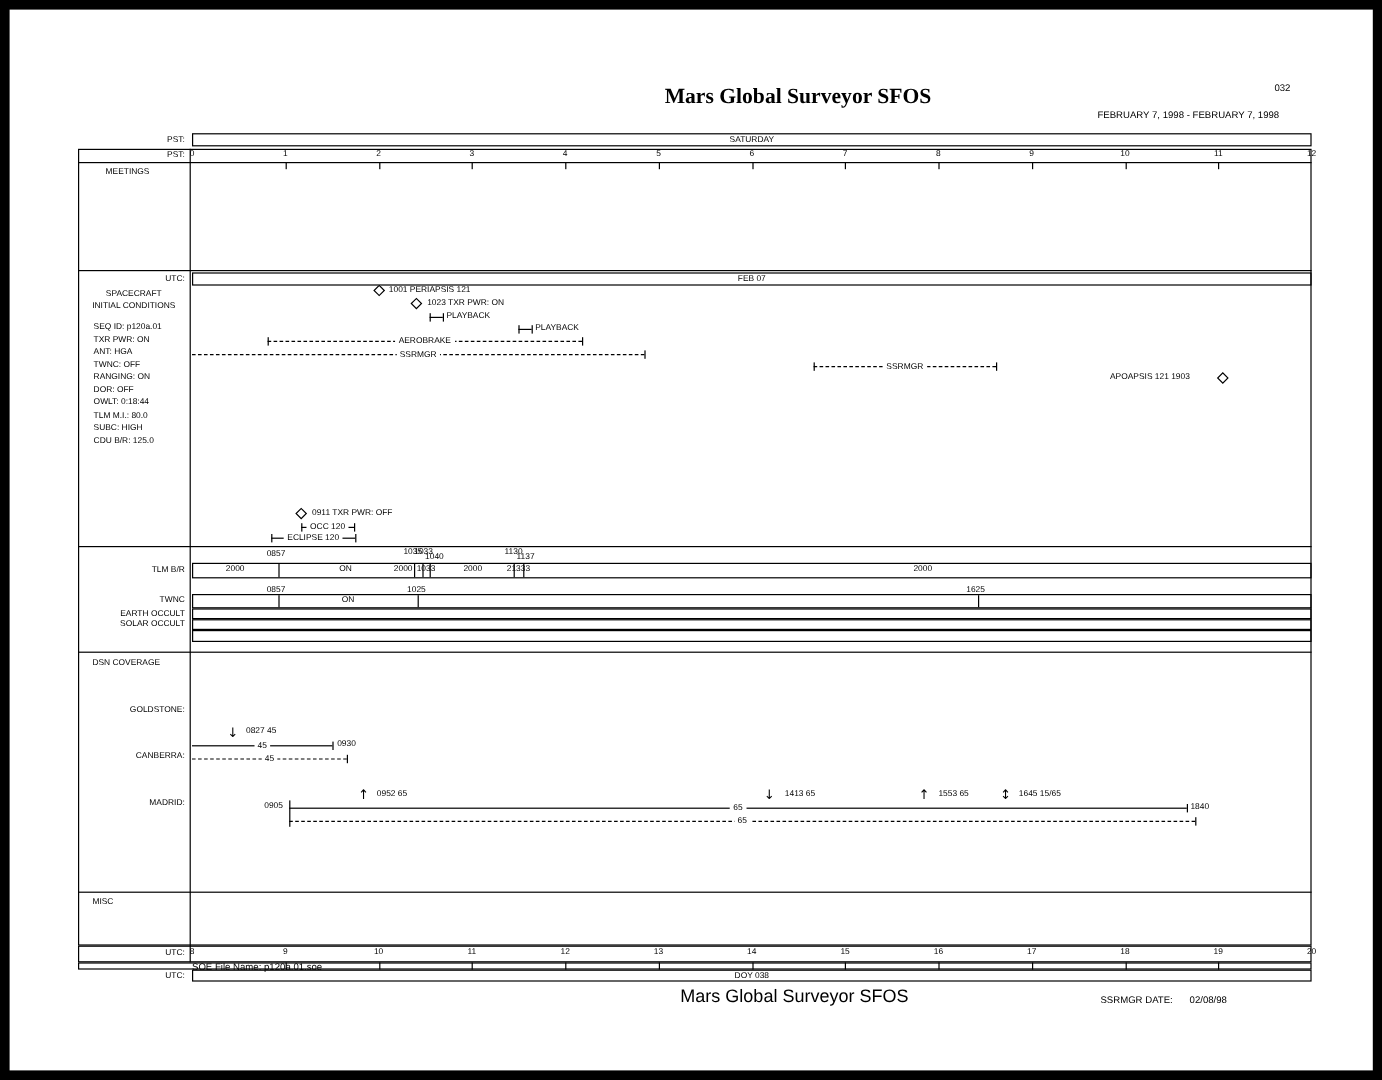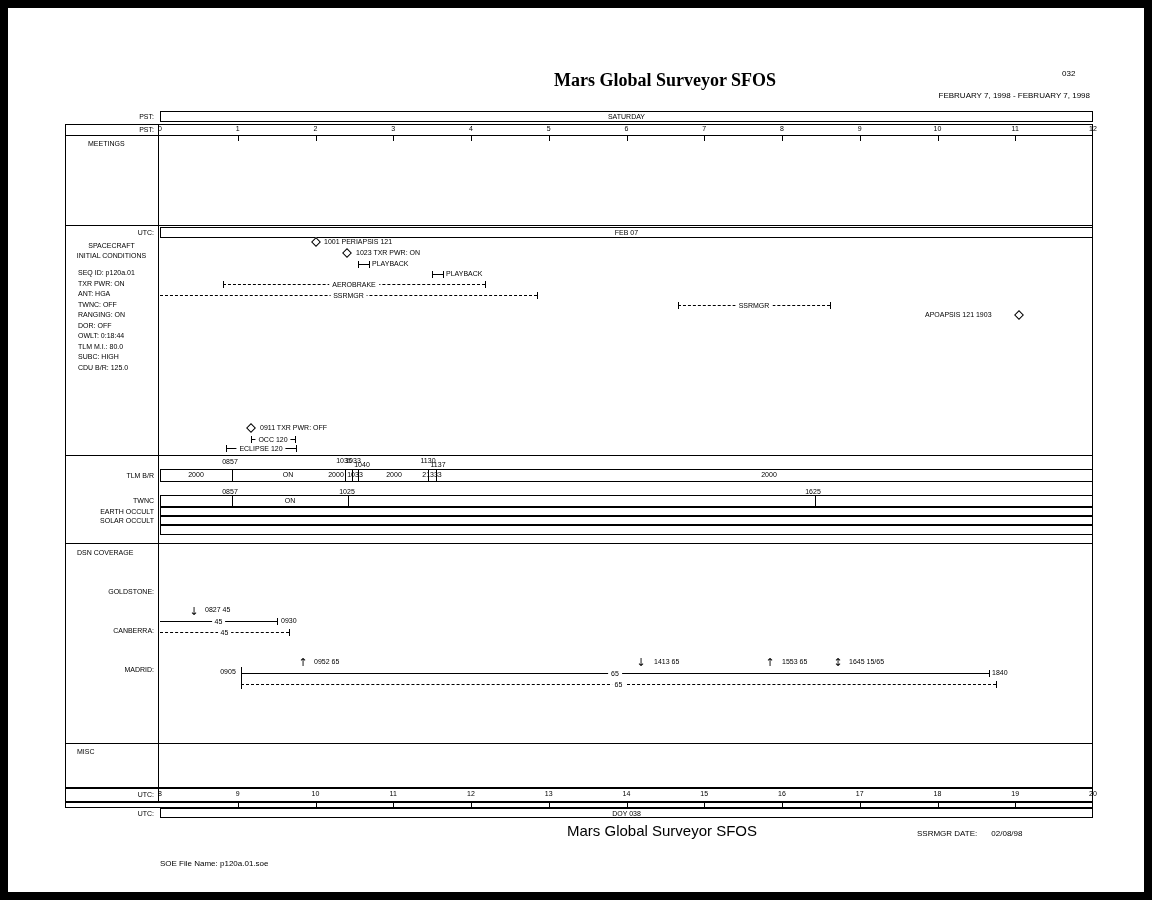--- a/index.html
+++ b/index.html
@@ -33,21 +33,21 @@
   .condline{font-size:7px;line-height:10.5px;white-space:nowrap;}
 </style>
 </head>
 <body>
 
 <div class="page">
   <div class="pageframe"></div>
 
   <div class="title" style="left:665px;top:70px;">Mars Global Surveyor SFOS</div>
   <div class="abs t8" style="left:1062px;top:70px;">032</div>
-  <div class="abs t8" style="right:62px;top:92px;">FEBRUARY 7, 1998 - FEBRUARY 7, 1998</div>
+  <div class="abs t8" style="right:86px;top:92px;">FEBRUARY 7, 1998 - FEBRUARY 7, 1998</div>
 
   <div class="rlabel" style="top:113px;">PST:</div>
   <div class="bar" style="left:160px;top:111px;width:933px;height:11px;">
     <span>SATURDAY</span>
   </div>
   <div class="rlabel" style="top:126px;">PST:</div>
 
   <div class="frame" style="left:65px;top:124px;width:1028px;height:664px;"></div>
   <div class="vline" style="left:158px;top:124px;height:678px;"></div>
   <div class="hline" style="left:65px;top:135px;width:1028px;"></div>
@@ -96,21 +96,21 @@
   <div class="abs t7" style="left:77px;top:748px;">MISC</div>
 
   <div class="rlabel" style="top:791px;">UTC:</div>
   <div class="frame" style="left:65px;top:788px;width:1028px;height:14px;"></div>
   <div class="frame" style="left:65px;top:802px;width:1028px;height:6px;"></div>
   <div class="rlabel" style="top:810px;">UTC:</div>
   <div class="bar" style="left:160px;top:808px;width:933px;height:10px;">
     <span>DOY 038</span>
   </div>
 
-  <div class="abs t8" style="left:160px;top:860px;">SOE File Name: p120a.01.soe</div>
+  <div class="abs t8" style="left:160px;top:802px;">SOE File Name: p120a.01.soe</div>
   <div class="abs" style="left:662px;top:822px;transform:translateX(-50%);font-size:15px;white-space:nowrap;">Mars Global Surveyor SFOS</div>
   <div class="abs t8" style="left:917px;top:830px;">
     <span style="margin-right:14px;">SSRMGR DATE:</span><span>02/08/98</span>
   </div>
 
   <div class="abs" id="marks" style="left:0;top:0;">
       <div class="mk-diamond" style="left: 316px; top: 242px;"></div>
       <div class="mk-text" style="left: 324px; top: 238px;">1001  PERIAPSIS 121</div>
       <div class="mk-diamond" style="left: 347px; top: 253px;"></div>
       <div class="mk-text" style="left: 356px; top: 249px;">1023  TXR PWR: ON</div>

